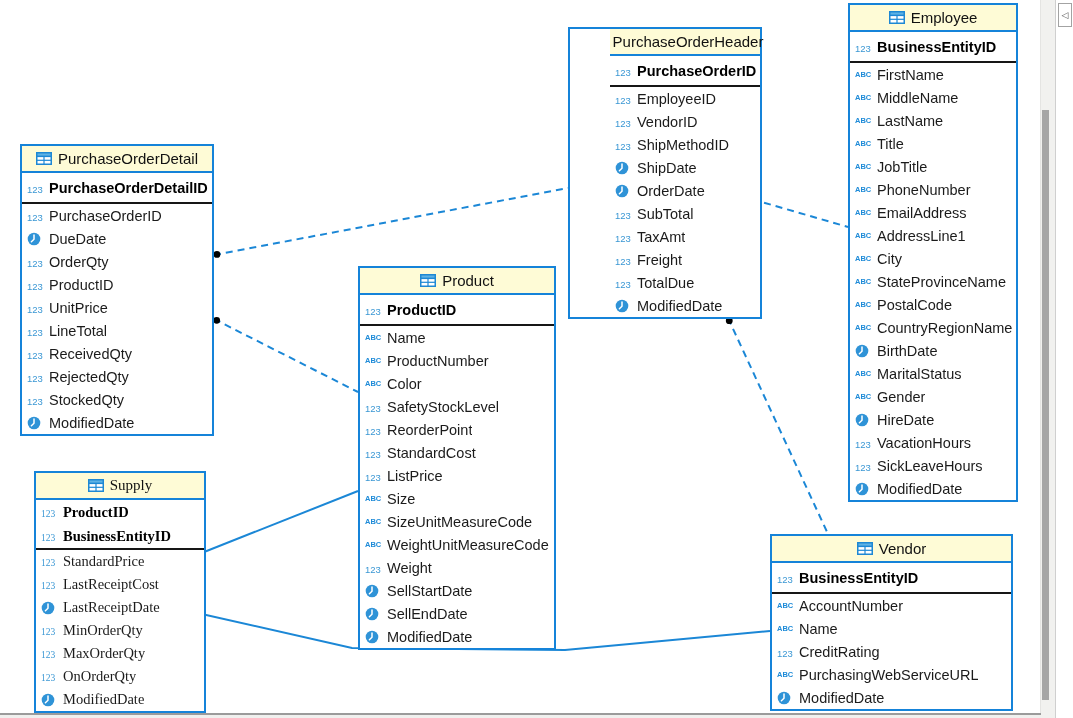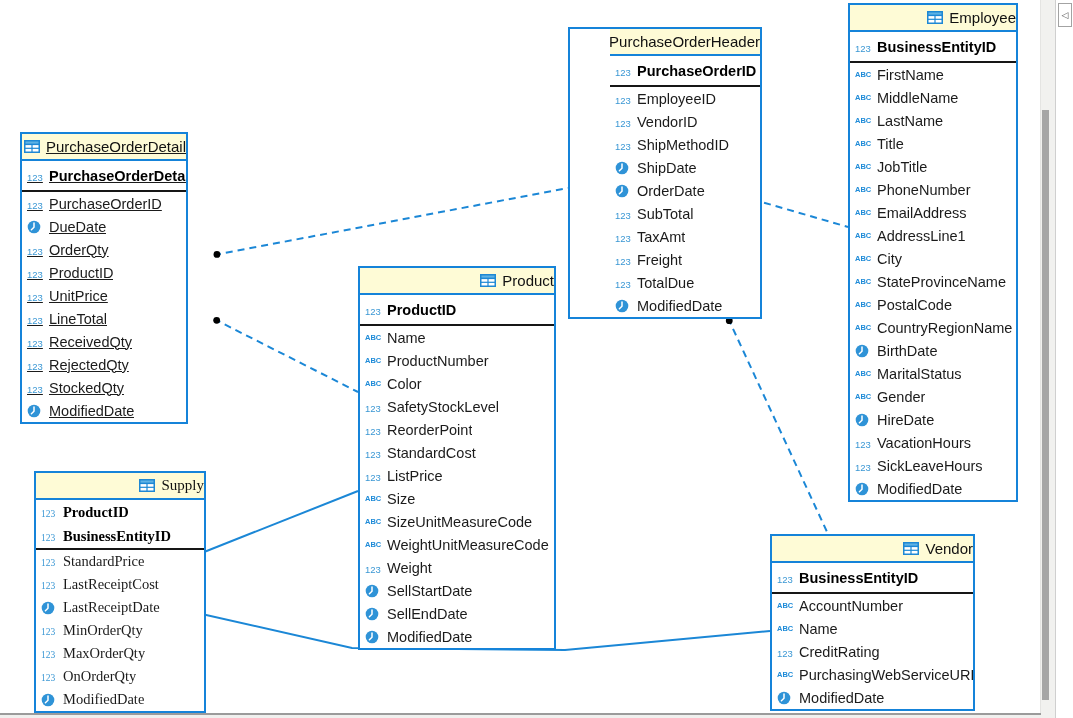--- a/index.html
+++ b/index.html
@@ -9,21 +9,21 @@
     -webkit-font-smoothing:antialiased;
   }
   #canvas{position:absolute;left:0;top:0;width:1041px;height:718px;background:#fff;}
   #rel-layer{position:absolute;left:0;top:0;z-index:1;}
   .table{
     position:absolute;z-index:2;background:#fff;
     border:2px solid #1583D9;color:#1b1b1b;font-size:14.5px;box-sizing:border-box;
   }
   .table-header{
     height:27px;background:#FEFBD6;border-bottom:2px solid #1583D9;
-    display:flex;align-items:center;justify-content:flex-end;gap:6px;
+    display:flex;align-items:center;justify-content:center;gap:6px;
     font-size:15px;color:#111;box-sizing:border-box;
   }
   .pk-block{border-bottom:2px solid #161616;}
   .row{height:23px;display:flex;align-items:center;padding-left:5px;white-space:nowrap;overflow:hidden;}
   .row.pk{height:29px;font-weight:bold;color:#000;}
   .row.pk.compact{height:24px;}
   .icon-cell{width:22px;flex:none;display:flex;align-items:center;}
   .glyph-num{color:#3A97D4;font-size:9.5px;font-weight:400;align-self:flex-start;margin-top:3px;letter-spacing:0;}
   .glyph-abc{color:#1E8BD8;font-size:7.5px;font-weight:bold;letter-spacing:0;}
   .col-name{overflow:hidden;text-overflow:clip;}
@@ -58,21 +58,21 @@
       <polyline points="741,196 848,227" fill="none" stroke="#1B87D6" stroke-width="2" stroke-dasharray="7 5"></polyline>
       <circle cx="743.8815034351422" cy="196.83482809803186" r="3.4" fill="#000000"></circle>
       <polyline points="728,318 828,534" fill="none" stroke="#1B87D6" stroke-width="2" stroke-dasharray="7 5"></polyline>
       <circle cx="729.2603707043331" cy="320.7224007213595" r="3.4" fill="#000000"></circle>
       <polyline points="184,560 358,491" fill="none" stroke="#1B87D6" stroke-width="2"></polyline>
       <circle cx="186.78873370996797" cy="558.8941228391507" r="3.4" fill="#000000"></circle>
       <polyline points="184,610 352,648 565,650 770,631" fill="none" stroke="#1B87D6" stroke-width="2"></polyline>
       <circle cx="186.9260813850281" cy="610.6618517418516" r="3.4" fill="#000000"></circle>
     </svg>
   <div id="tables">
-      <div class="table" style="left: 20px; top: 132px; width: 168px; text-decoration: underline;">
+      <div class="table" style="left: 20px; top: 144px; width: 194px;">
         <div class="table-header">
           <svg width="16" height="13" viewBox="0 0 16 13">
             <rect x="0.75" y="0.75" width="14.5" height="11.5" fill="#fff" stroke="#1E88D4" stroke-width="1.5"></rect>
             <rect x="0.75" y="0.75" width="14.5" height="3.6" fill="#5FB2E4" stroke="#1E88D4" stroke-width="1.5"></rect>
             <line x1="8" y1="4.4" x2="8" y2="12.2" stroke="#1E88D4" stroke-width="1.2"></line>
             <line x1="1" y1="8.3" x2="15" y2="8.3" stroke="#1E88D4" stroke-width="1.2"></line>
           </svg>
           <span>PurchaseOrderDetail</span>
         </div>
         <div class="pk-block">
@@ -558,21 +558,21 @@
         <div class="row">
           <span class="icon-cell">
             <svg width="14" height="14" viewBox="0 0 14 14">
               <circle cx="7" cy="7" r="6.3" fill="#2F93D7"></circle>
               <path d="M7 7.2 L7 3.1 M7 7.2 L4.4 9.7" stroke="#fff" stroke-width="1.5" stroke-linecap="round" fill="none"></path>
             </svg>
           </span>
           <span class="col-name">ModifiedDate</span>
         </div>
       </div>
-      <div class="table" style="left: 770px; top: 534px; width: 205px;">
+      <div class="table" style="left: 770px; top: 534px; width: 243px;">
         <div class="table-header">
           <svg width="16" height="13" viewBox="0 0 16 13">
             <rect x="0.75" y="0.75" width="14.5" height="11.5" fill="#fff" stroke="#1E88D4" stroke-width="1.5"></rect>
             <rect x="0.75" y="0.75" width="14.5" height="3.6" fill="#5FB2E4" stroke="#1E88D4" stroke-width="1.5"></rect>
             <line x1="8" y1="4.4" x2="8" y2="12.2" stroke="#1E88D4" stroke-width="1.2"></line>
             <line x1="1" y1="8.3" x2="15" y2="8.3" stroke="#1E88D4" stroke-width="1.2"></line>
           </svg>
           <span>Vendor</span>
         </div>
         <div class="pk-block">

